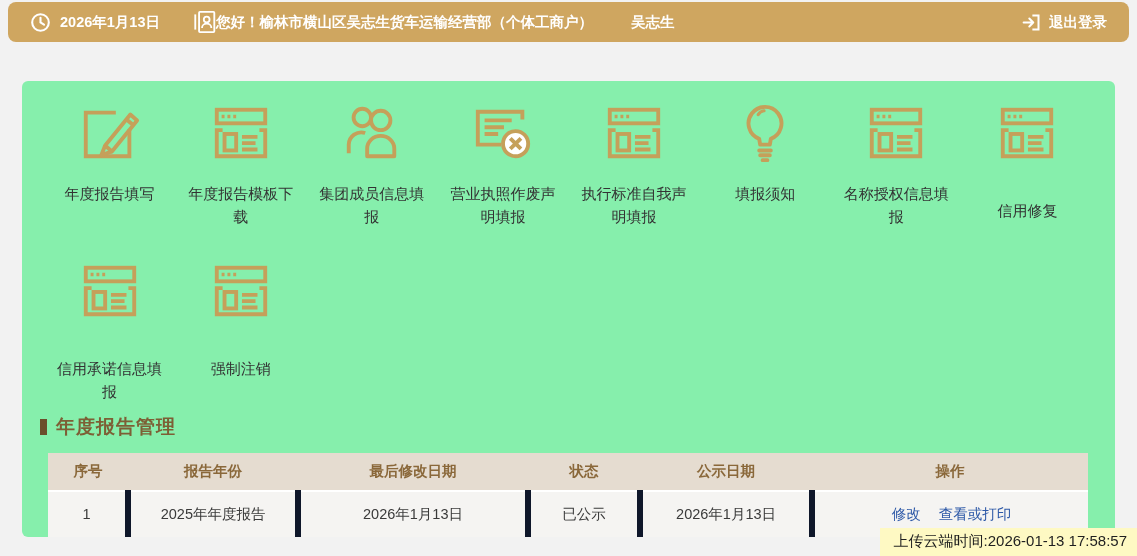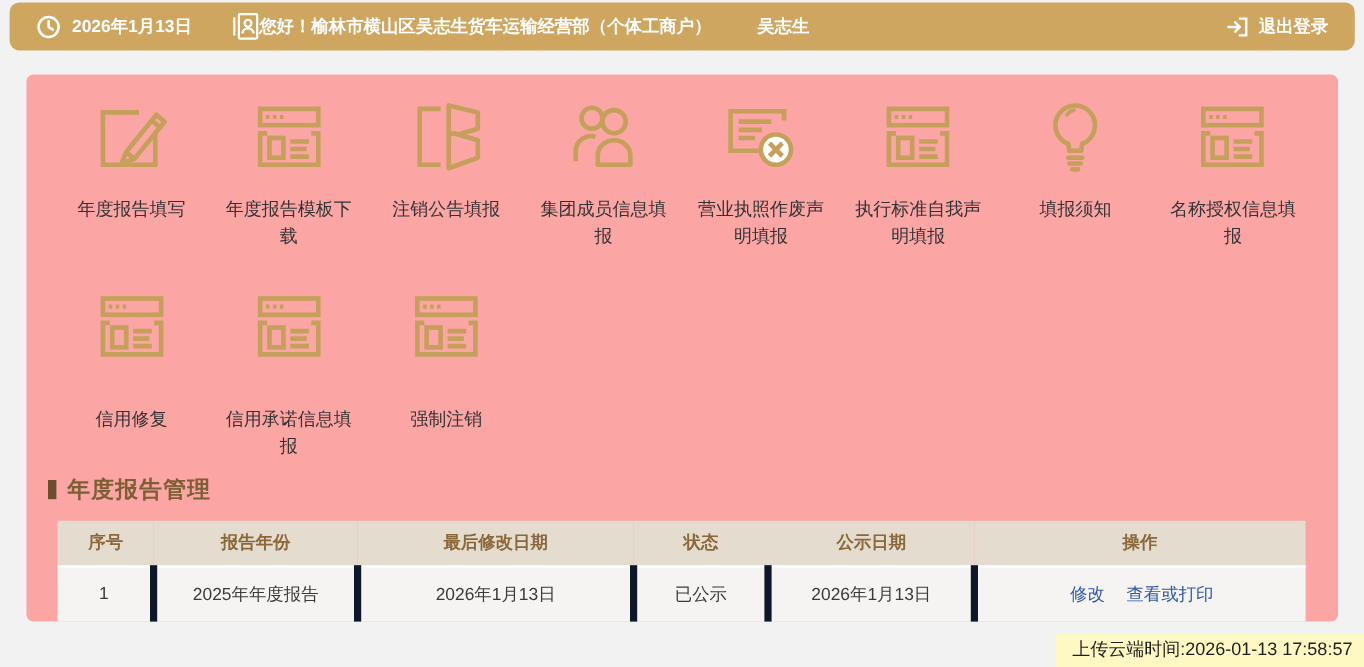--- a/index.html
+++ b/index.html
@@ -22,22 +22,22 @@
   .tb-date { margin-left:9px; }
   .tb-greet-icon { margin-left:34px; }
   .tb-greeting { }
   .tb-username { margin-left:38px; }
   .tb-spacer { flex:1; }
   .tb-logout { display:flex; align-items:center; cursor:pointer;justify-content:space-between; }
   .tb-logout span { margin-left:7px; }
 
   
   .card {
-    position:absolute; left:22px; top:62px; width:1093px; height:456px;
-    background:#fca5a5; border-radius:6px;
+    position:absolute; left:22px; top:81px; width:1093px; height:456px;
+    background:#86efac; border-radius:6px;
   }
 
   
   .menu-grid {
     display:grid; grid-template-columns:repeat(8,1fr);
     padding:18px 22px 0 22px;
   }
   .menu-item {
     display:flex; flex-direction:column; align-items:center;
     cursor:pointer; min-height:158px; padding-top:2px;
@@ -142,30 +142,20 @@
               <path d="M12 15 h3 M18 15 h3 M24 15 h3"></path>
             </g>
           <path d="M13 29 H7 V56 H57 V29 H51"></path>
           <rect x="15" y="33" width="12" height="17"></rect>
           <path d="M33 36 H49 M33 42.5 H47 M33 49 H49"></path>
         </svg>
       </span>
       <span class="mlabel">年度报告模板下载</span>
     </div>
 
-    <div class="menu-item">
-      <span class="micon">
-        <svg width="62" height="62" viewBox="0 0 64 64" fill="none" stroke="#c5a05a" stroke-width="4">
-          <path d="M27 8 H9 V56 H27"></path>
-          <path d="M34 5 L59 11 V25 L42 30 L59 35 V50 L34 59 Z" stroke-linejoin="round"></path>
-          <path d="M42 30 a7 7 0 0 0 -7 0"></path>
-        </svg>
-      </span>
-      <span class="mlabel">注销公告填报</span>
-    </div>
 
     <div class="menu-item">
       <span class="micon">
         <svg width="62" height="62" viewBox="0 0 64 64" fill="none" stroke="#c5a05a" stroke-width="4">
           <circle cx="22" cy="16" r="9"></circle>
           <path d="M8 53 V44 a13 13 0 0 1 17 -12"></path>
           <circle cx="41" cy="19" r="10"></circle>
           <path d="M27 56 V48 a14 13 0 0 1 28 0 V56 Z" stroke-linejoin="round"></path>
         </svg>
       </span>

